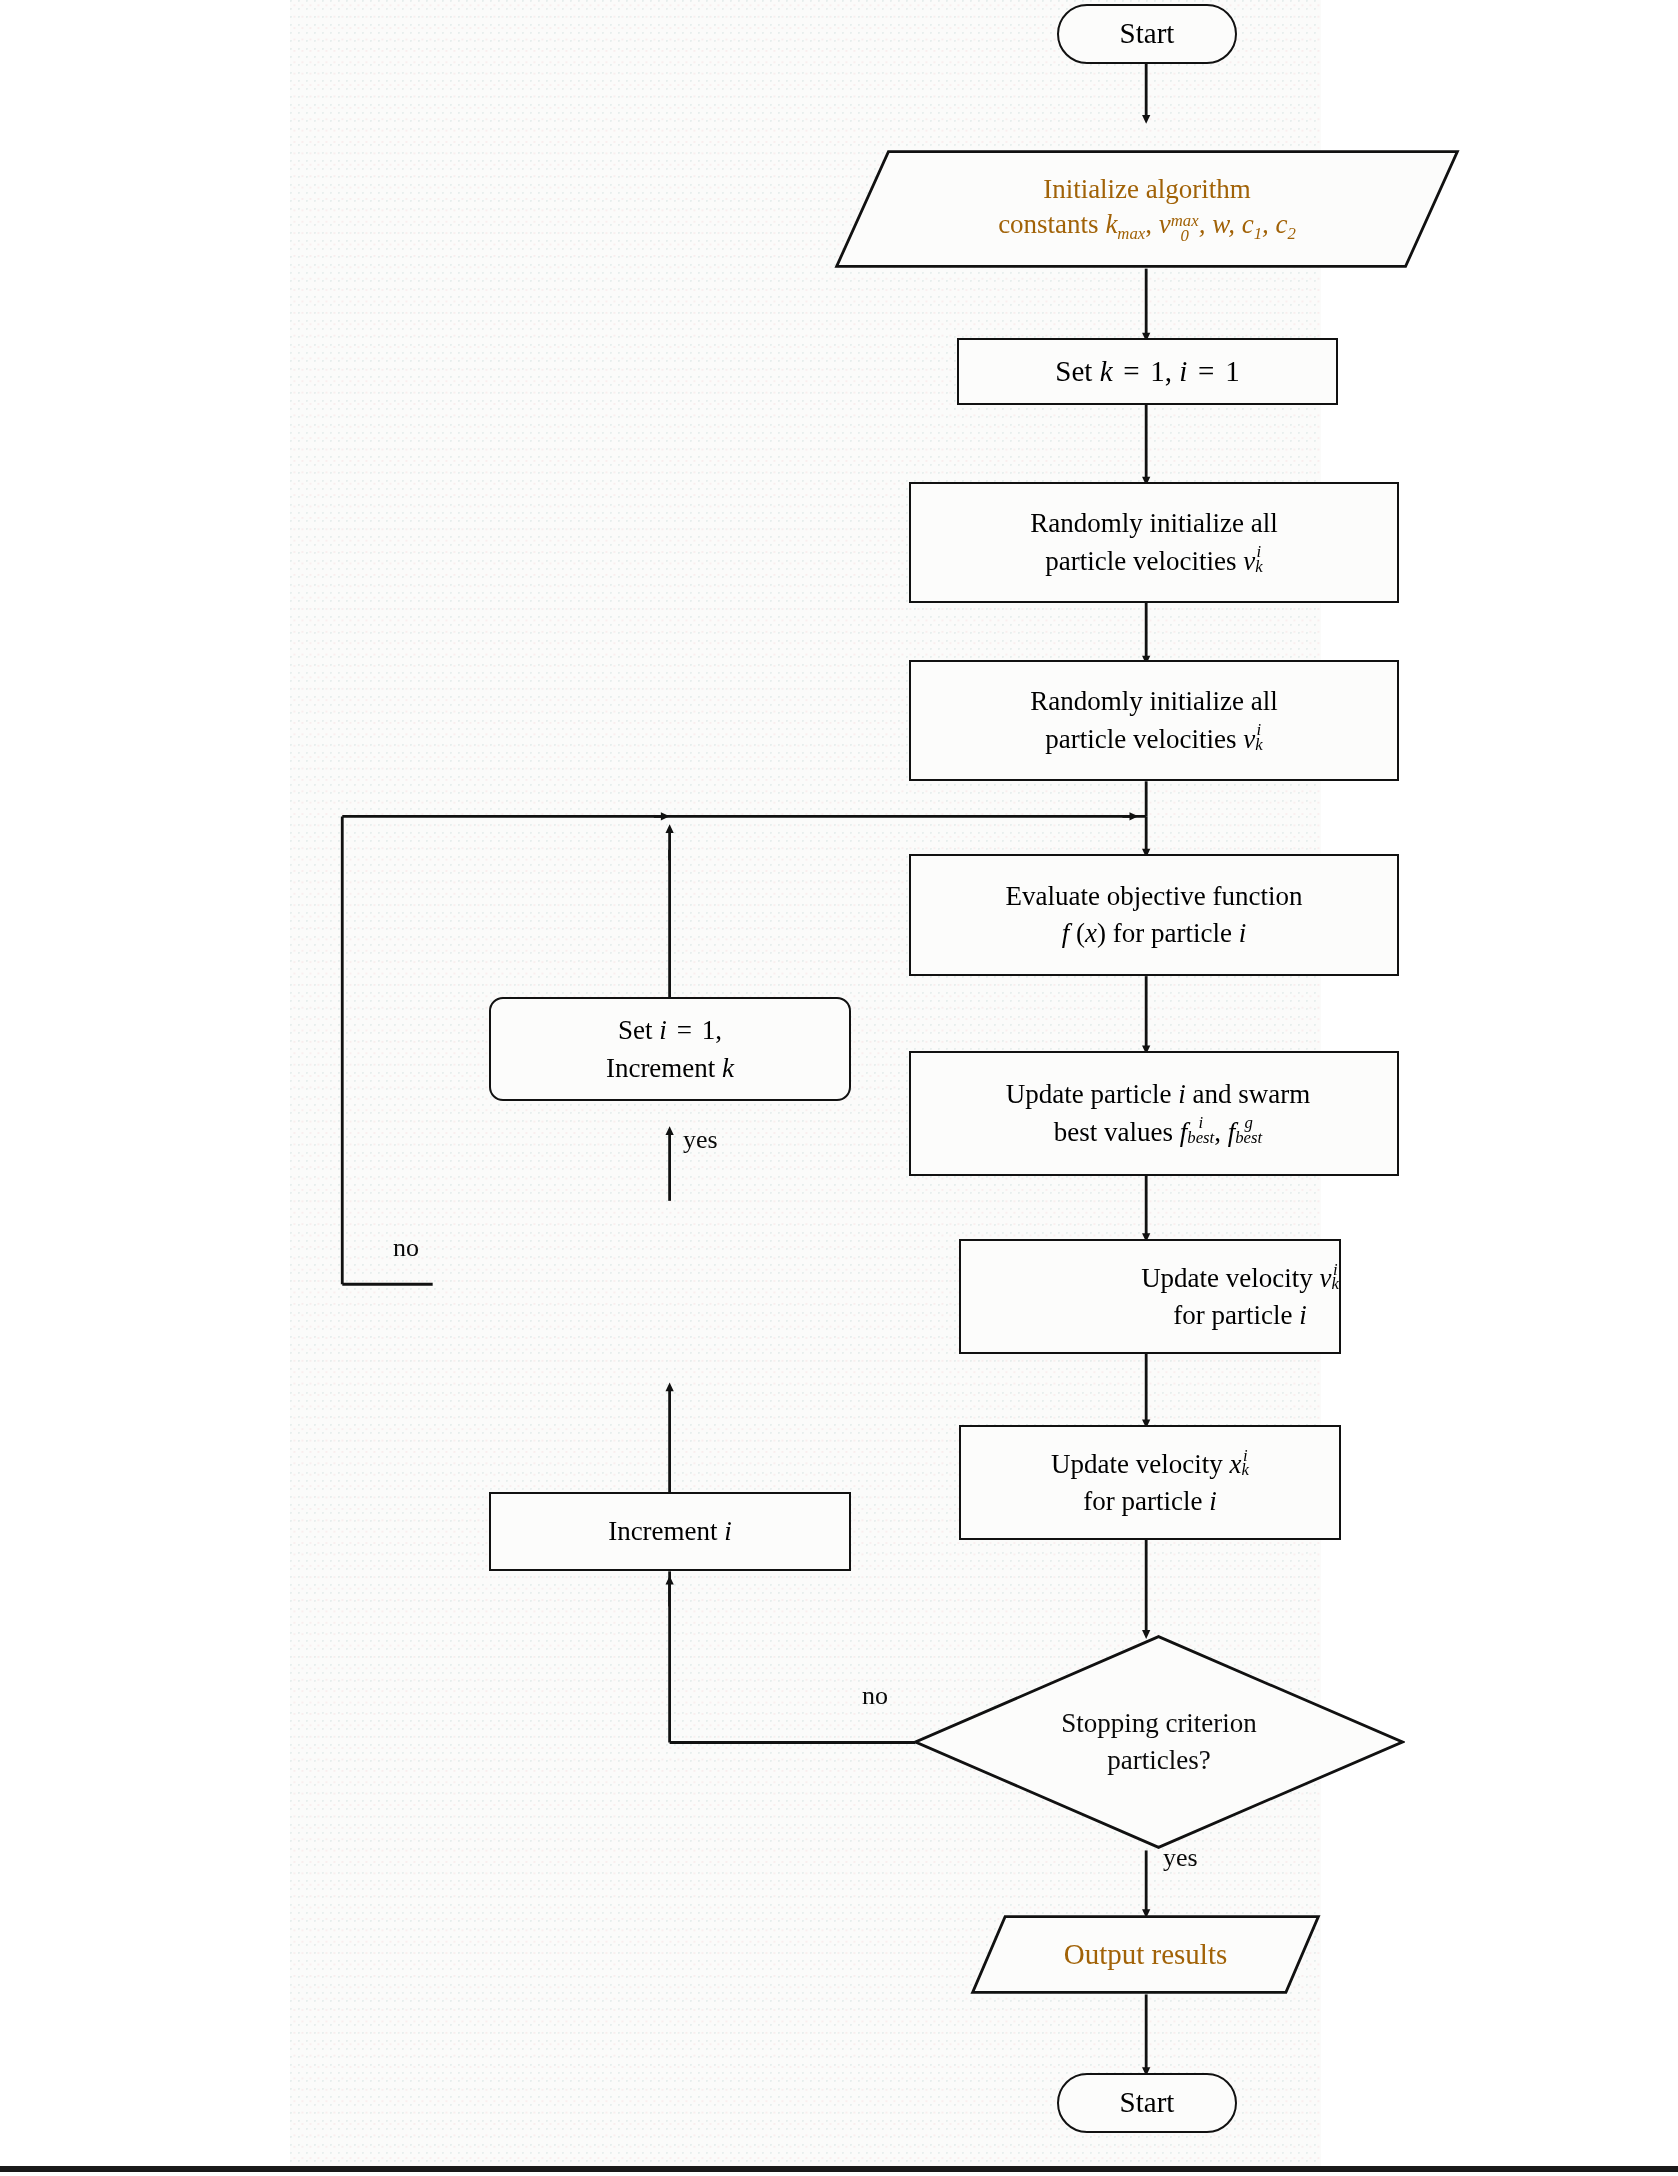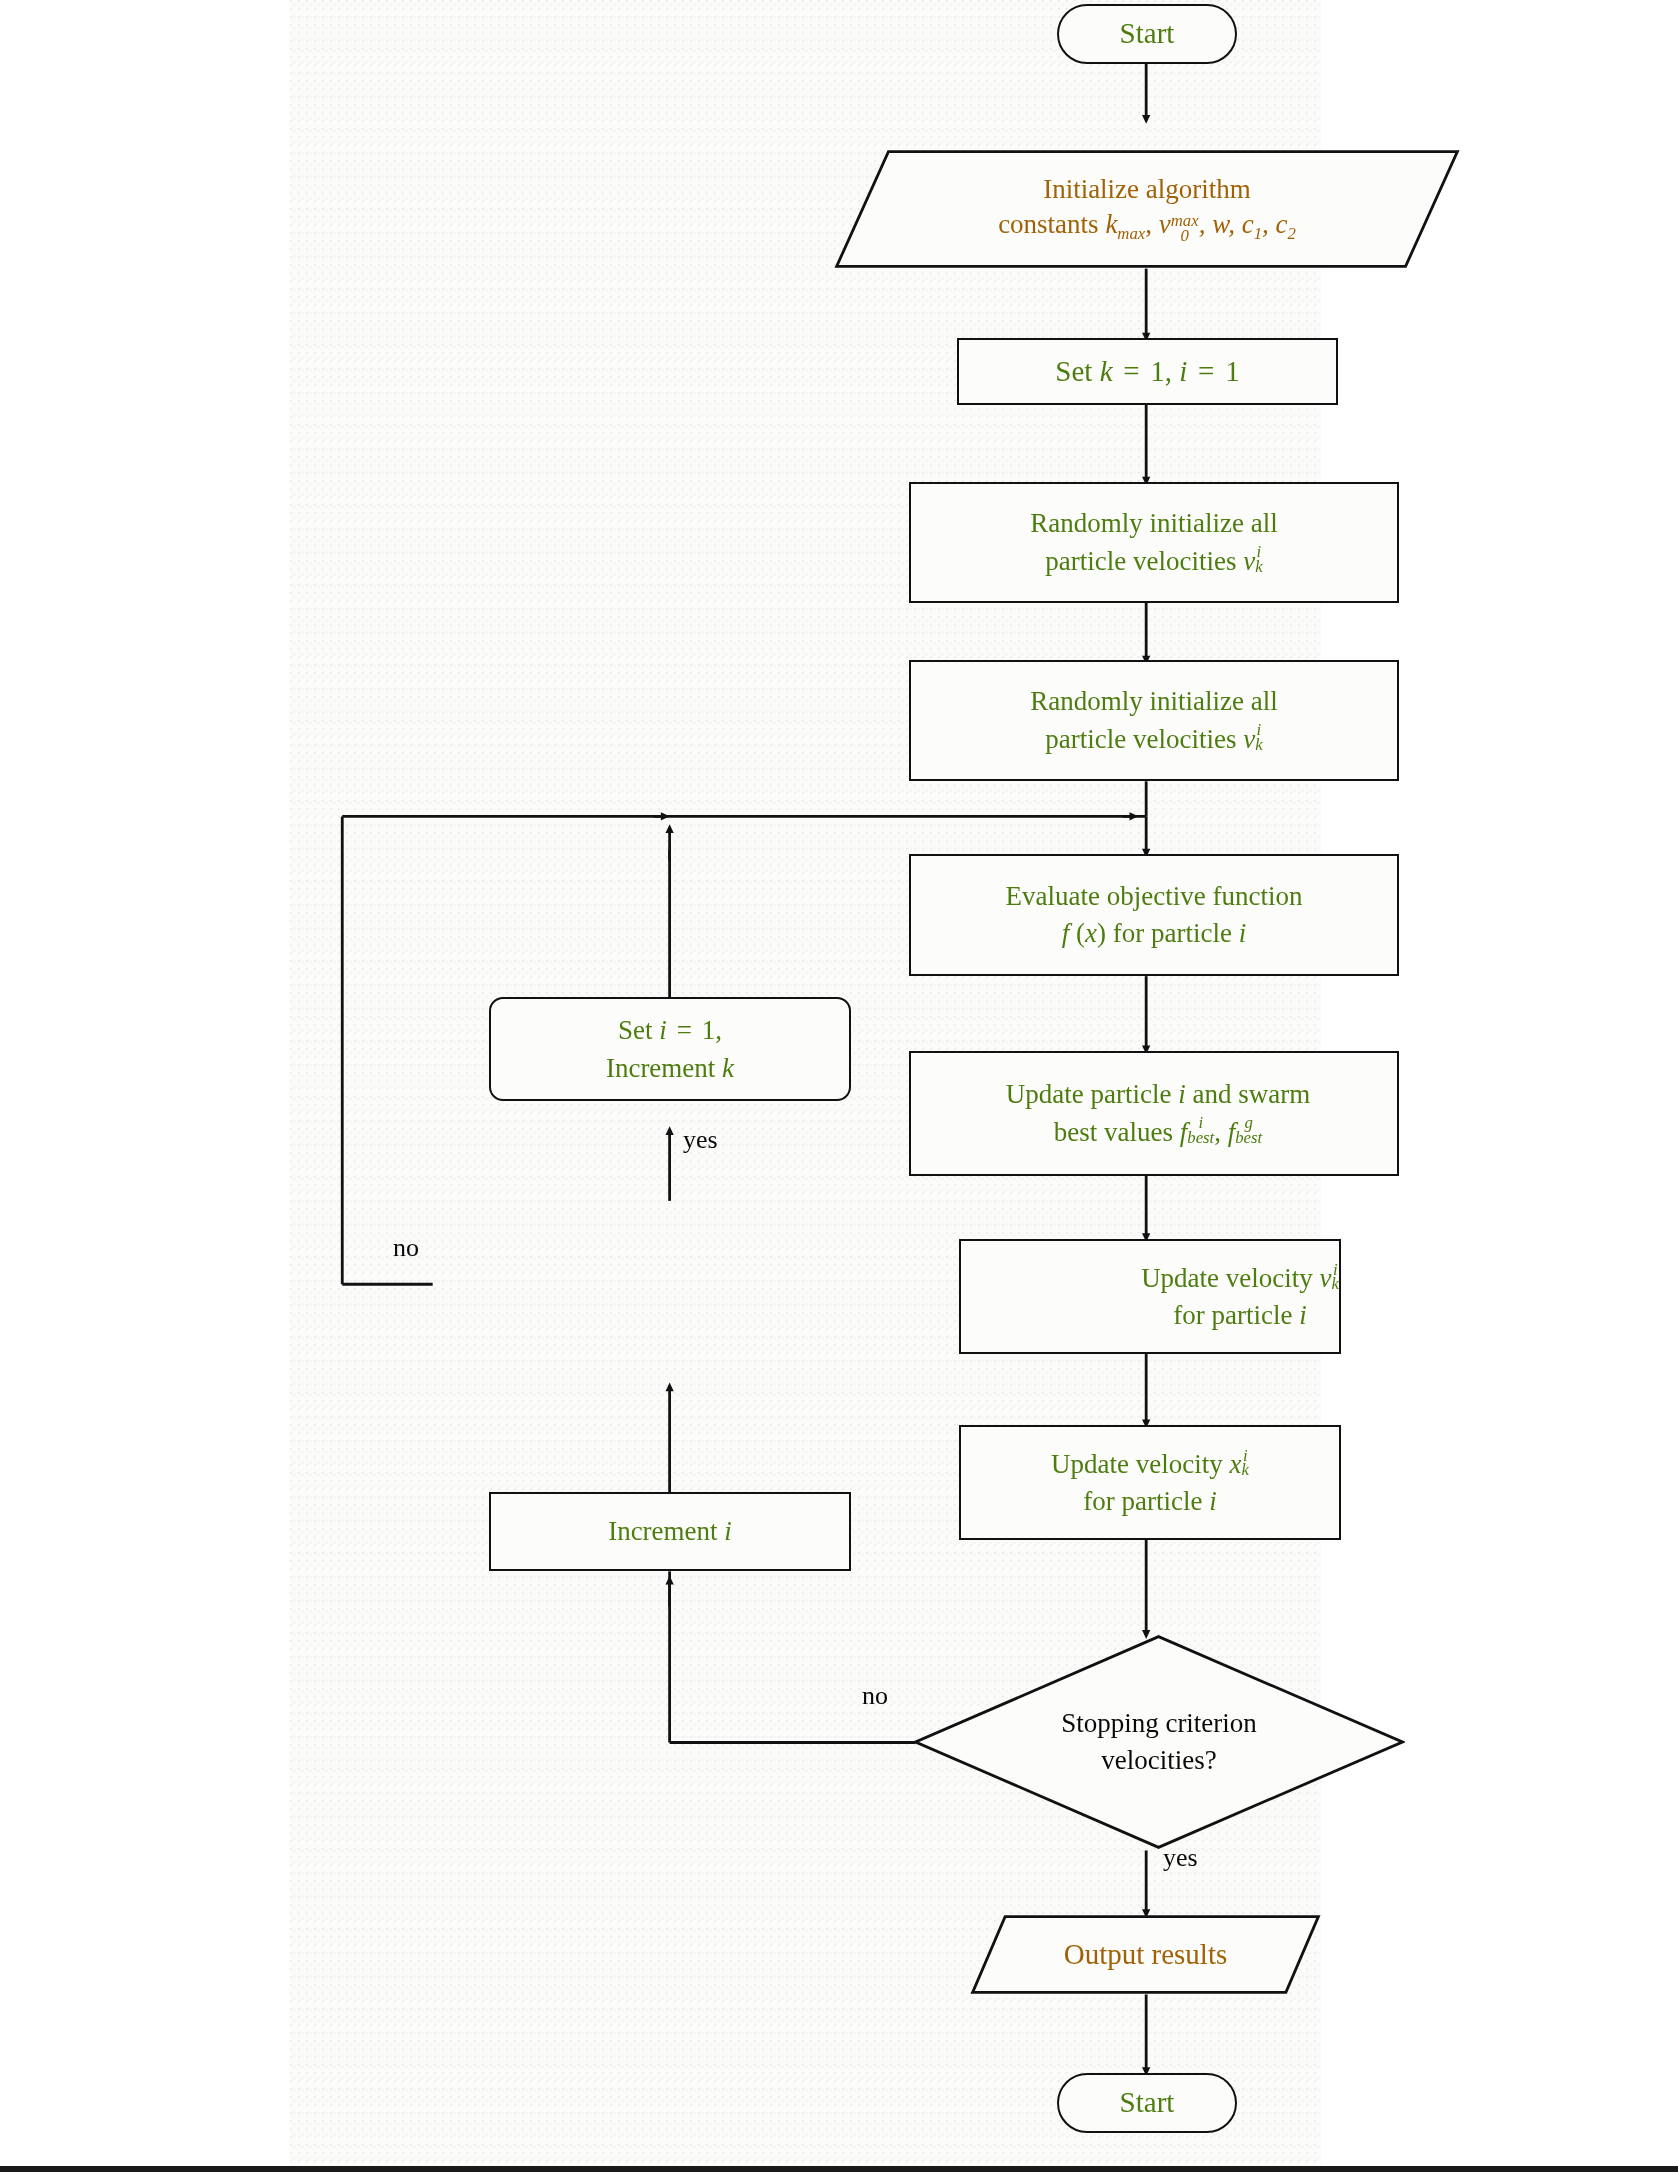--- a/index.html
+++ b/index.html
@@ -32,21 +32,21 @@
     position:absolute;left:0;top:0;width:290px;height:2170px;background:#ffffff;
   }
   #bottomrule{
     position:absolute;left:0px;top:2166px;width:1678px;height:6.1px;background:#1a1a1a;
   }
 
   svg#wires{position:absolute;left:0;top:0;width:1678px;height:2177px;overflow:visible;}
 
   
   .node{position:absolute;box-sizing:border-box;display:flex;align-items:center;
-        justify-content:center;text-align:center;color:#4d7c0f;background:transparent;}
+        justify-content:center;text-align:center;color:#000000;background:transparent;}
   .proc{border:2.6px solid #111;background:#fcfcfb;}
   .term{border:2.6px solid #111;border-radius:70px/70px;background:#fcfcfb;}
 
   .para-wrap{position:absolute;}
   .para-shape{position:absolute;left:0;top:0;width:100%;height:100%;}
   .para-txt{position:absolute;left:0;top:0;width:100%;height:100%;
             display:flex;align-items:center;justify-content:center;text-align:center;color:#a16207;}
 
   .dia-wrap{position:absolute;}
   .dia-shape{position:absolute;left:0;top:0;width:100%;height:100%;}
@@ -227,21 +227,21 @@
     </span>
   </div>
 
   <div class="dia-wrap" style="left:913px;top:1634px;width:492px;height:216px;">
     <svg class="dia-shape" viewBox="0 0 561 246" preserveAspectRatio="none">
       <polygon points="280,3 558,123 280,243 3,123" fill="#fcfcfb" stroke="#111" stroke-width="3.2"></polygon>
     </svg>
     <div class="dia-txt t f28">
       <div>
         <div>Stopping criterion</div>
-        <div style="margin-top:3.5px;">velocities?</div>
+        <div style="margin-top:3.5px;">particles?</div>
       </div>
     </div>
   </div>
 
   <div class="para-wrap" style="left:970px;top:1914px;width:351px;height:81px;">
     <svg class="para-shape" viewBox="0 0 400 92" preserveAspectRatio="none">
       <polygon points="40,3 397,3 360,89 3,89" fill="#fcfcfb" stroke="#111" stroke-width="3.2"></polygon>
     </svg>
     <div class="para-txt t f30">Output results</div>
   </div>

